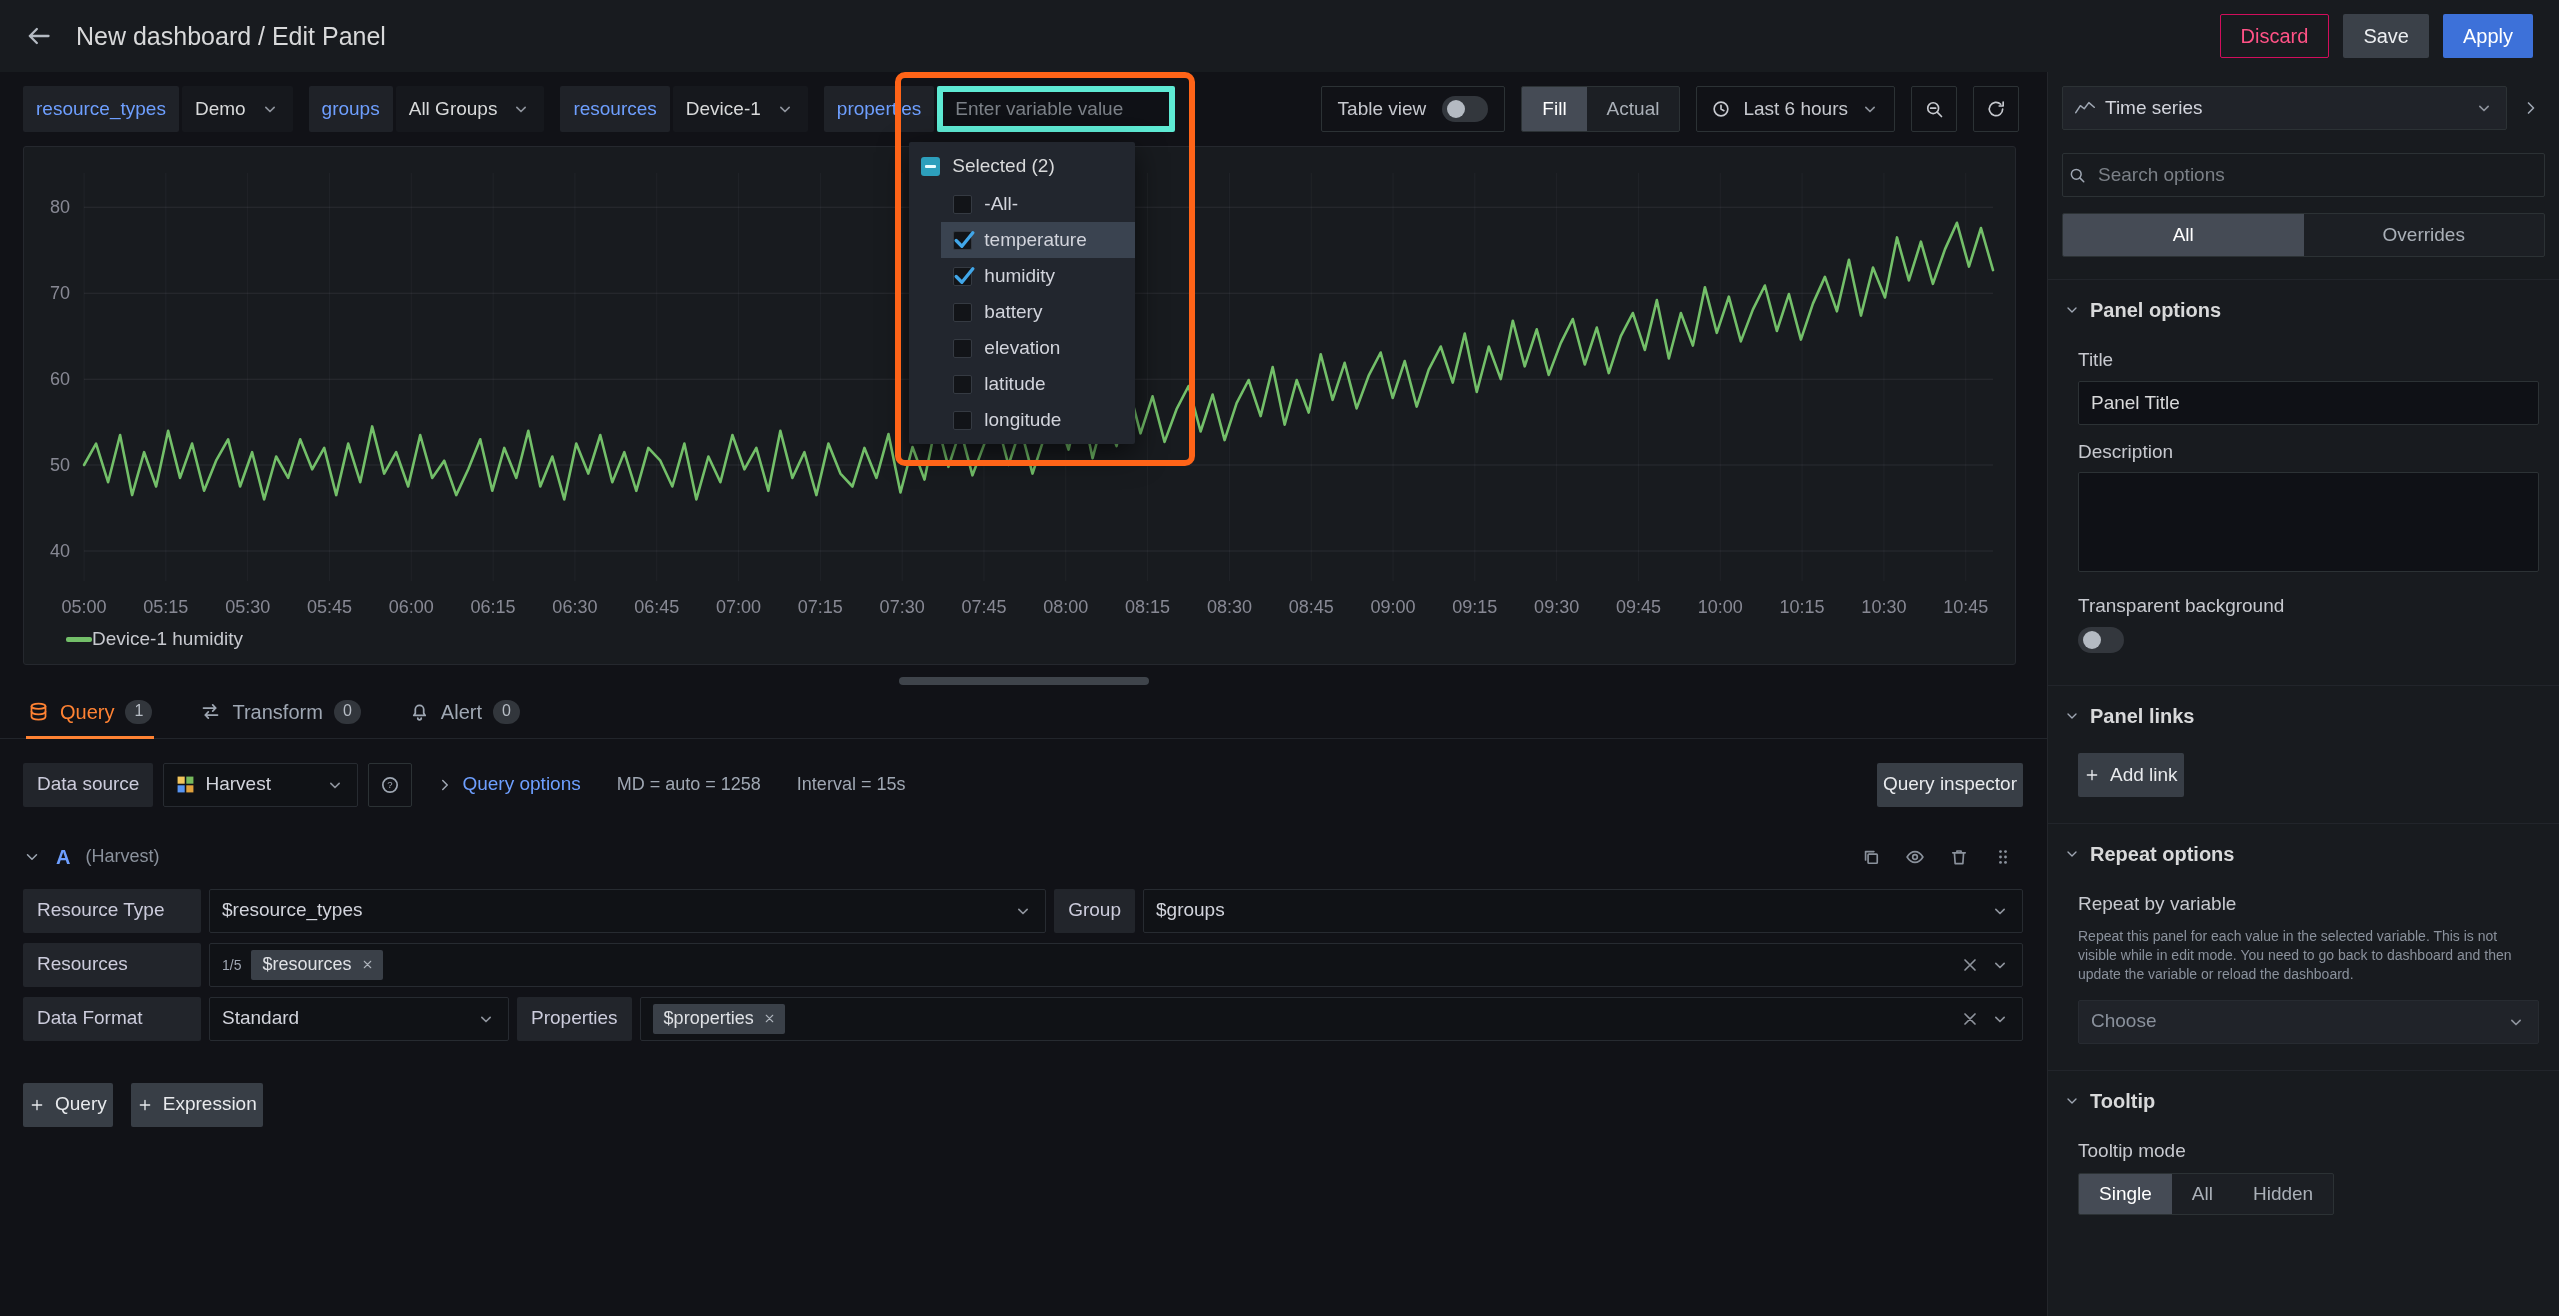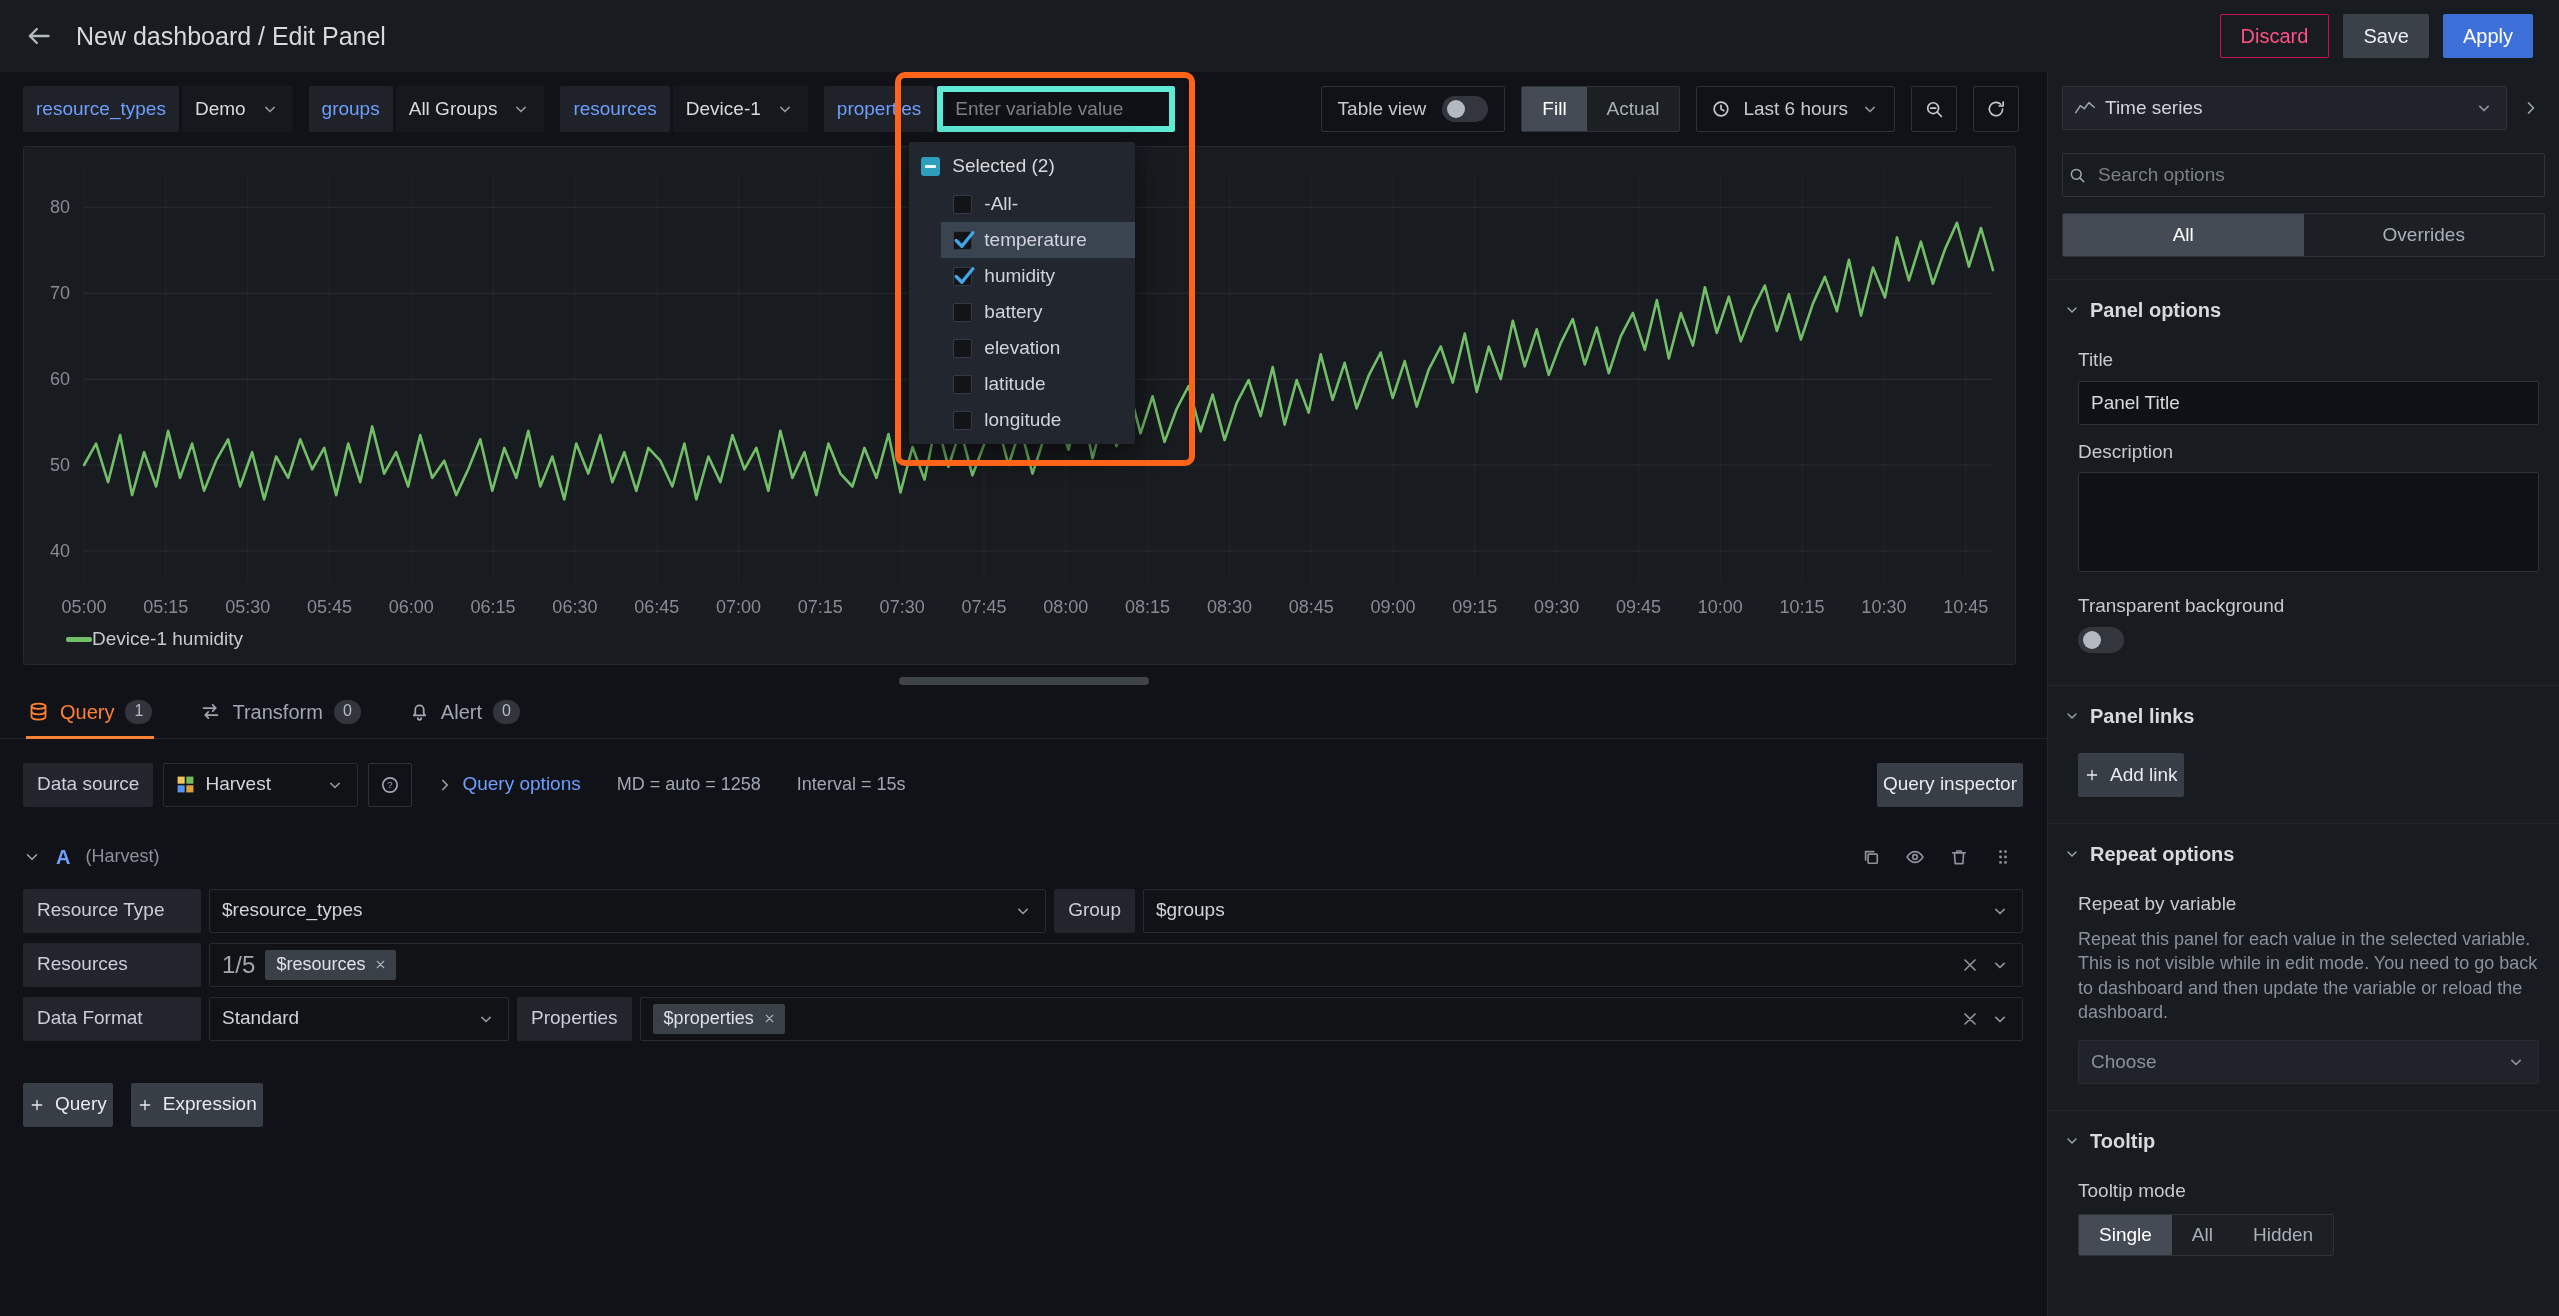--- a/index.html
+++ b/index.html
@@ -93,21 +93,21 @@
   .qhead-left { display:flex; align-items:center; gap:15px; color:#9fa7b3; }
   .qhead-left .chev { width:18px; height:18px; cursor:pointer; }
   .refid { color:var(--blue_text,#6e9fff); font-weight:700; font-size:20px; }
   .dshint { color:#8a919c; font-size:18px; }
   .qhead-icons { margin-left:auto; display:flex; gap:24px; color:#8a919c; padding-right:10px; }
   .qhead-icons svg { width:20px; height:20px; cursor:pointer; }
   .qrow { display:flex; align-items:center; gap:8px; margin-top:10px; }
   .grow { flex:1; }
   .w-group { width:880px; }
   .w-format { width:300px; }
-  .count { color:#9fa7b3; font-size:24px; }
+  .count { color:#9fa7b3; font-size:14px; }
   .chip { display:inline-flex; align-items:center; gap:9px; height:30px; background:#3a4048; border-radius:2px; padding:0 9px 0 11px; color:#dfe1e5; font-size:18px; }
   .chip svg { width:13px; height:13px; color:#aeb4bc; cursor:pointer; }
   .clear-x { margin-left:auto; width:16px; height:16px; color:#8e939c; cursor:pointer; }
   .editor-actions { margin-top:42px; display:flex; gap:18px; }
 
   
   .sidebar { width:512px; background:#181b1f; border-left:1px solid #24262b; overflow:hidden; }
   .viz-row { display:flex; align-items:center; gap:4px; padding:13px 8px 12px 14px; }
   .viz-select { flex:1; background:#202329; border:1px solid #2c3235; }
   .viz-icon { width:26px; height:20px; color:#9fa7b3; }
@@ -120,21 +120,21 @@
   .search-box input::placeholder { color:#7b8087; }
   .seg.wide { margin:14px 14px 22px; height:44px; }
   .seg.wide .seg-opt { flex:1; justify-content:center; }
   .section { border-top:1px solid #22252b; padding-bottom:26px; }
   .section-header { display:flex; align-items:center; gap:10px; padding:17px 14px 10px 16px; color:#d8d9da; font-weight:700; font-size:20px; cursor:pointer; }
   .section-header svg { width:16px; height:16px; color:#9fa7b3; }
   .section-body { padding:0 20px 0 30px; }
   .opt-label { font-size:19px; font-weight:500; color:#c7c9cf; margin:15px 0 8px; }
   .text-input { width:100%; height:44px; background:#0f1116; border:1px solid #2c3235; border-radius:2px; color:#d8d9da; padding:0 12px; font:inherit; }
   .text-area { width:100%; height:100px; background:#0f1116; border:1px solid #2c3235; border-radius:2px; color:#d8d9da; padding:10px 12px; font:inherit; resize:none; }
-  .hint { font-size:18px; color:#8a919c; line-height:1.35; margin:10px 0 16px; }
+  .hint { font-size:14px; color:#8a919c; line-height:1.35; margin:10px 0 16px; }
   .choose { background:#202329; color:#8a919c; }
   .seg.inline { display:inline-flex; height:42px; margin-top:2px; }
 </style>
 </head>
 <body>
 
 <header class="topbar">
   <button class="iconbtn">
     <svg class="ic" viewBox="0 0 24 24">
         <path d="M21 12H5m6-6l-6 6 6 6"></path>

